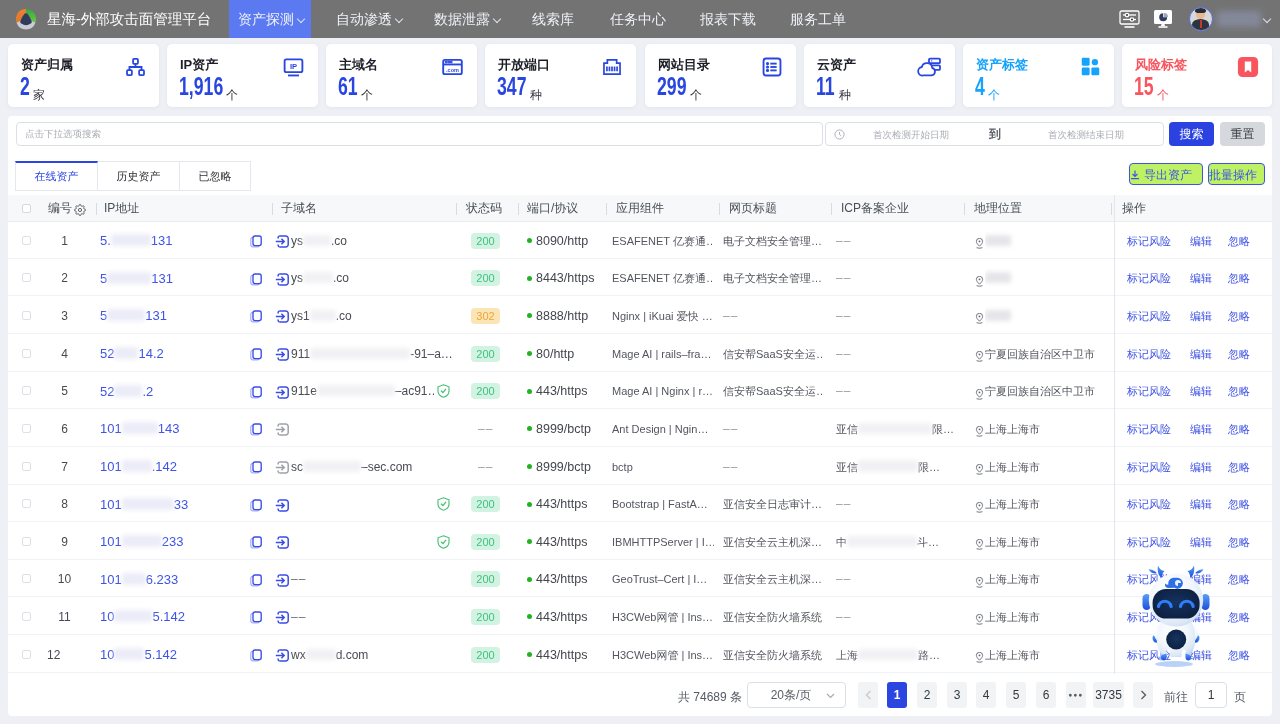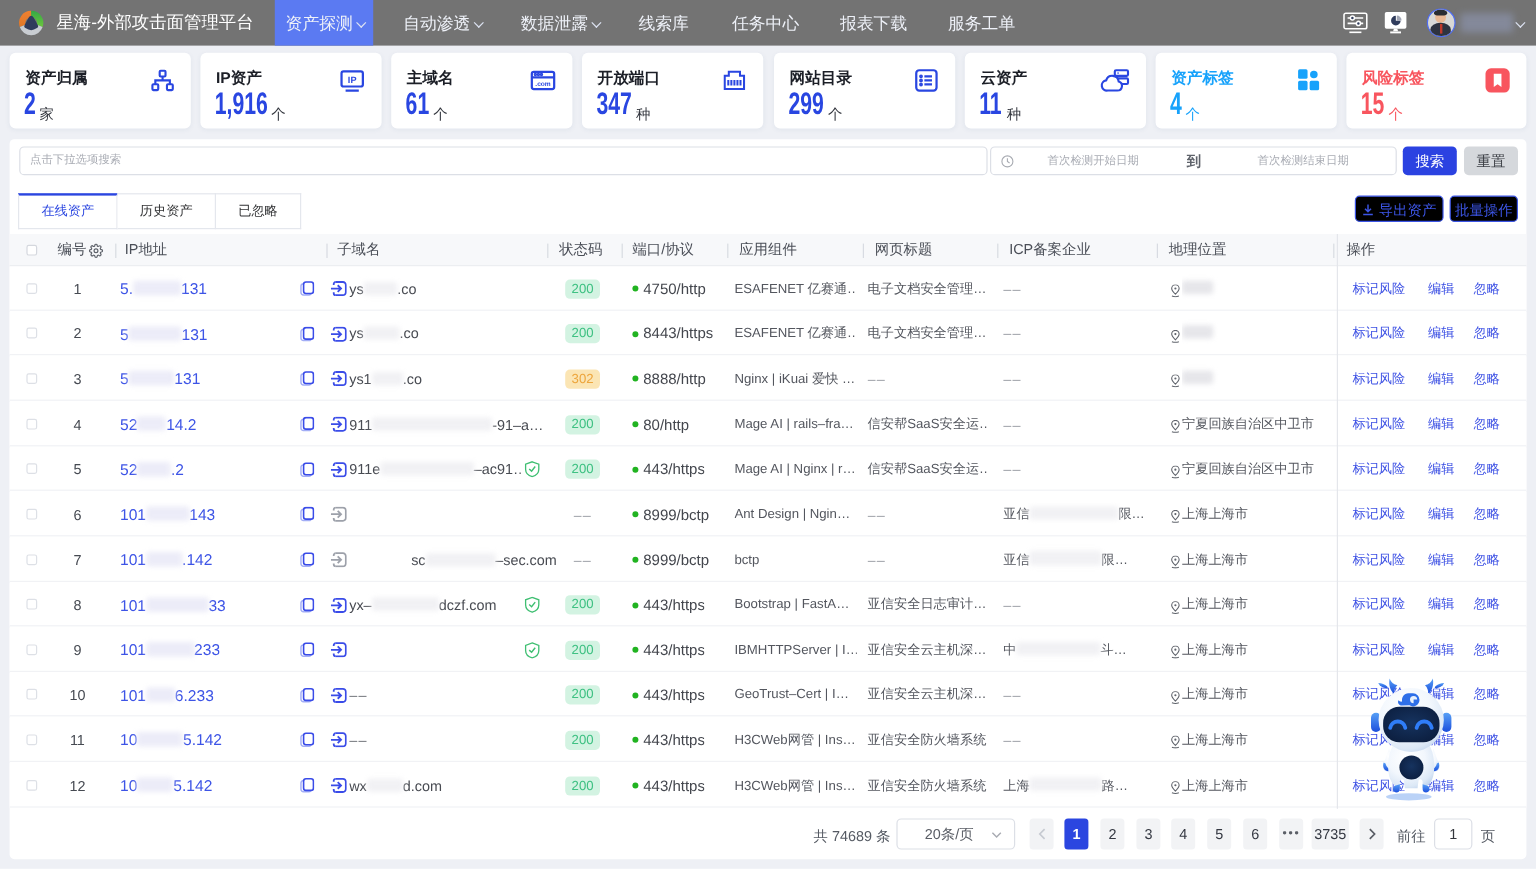--- a/index.html
+++ b/index.html
@@ -29,21 +29,21 @@
 
 .s-input { position:absolute; left:16px; top:122px; width:807px; height:24px; border:1px solid #dcdfe6; border-radius:4px; background:#fff; font-size:9.5px; color:#a9acb4; line-height:22px; padding-left:8px; }
 .d-input { position:absolute; left:825px; top:122px; width:339px; height:24px; border:1px solid #dcdfe6; border-radius:4px; background:#fff; }
 .btn-search { position:absolute; left:1169px; top:122px; width:45px; height:24px; background:#2b42e1; color:#fff; border-radius:4px; font-size:12px; text-align:center; line-height:24px; }
 .btn-reset { position:absolute; left:1220px; top:122px; width:45px; height:24px; background:#d5d8dc; color:#3b3e44; border-radius:4px; font-size:12px; text-align:center; line-height:24px; }
 
 
 .tab { position:absolute; top:161px; height:30px; background:#fff; border:1px solid #e4e7ed; border-left:none; font-size:11px; color:#303133; text-align:center; line-height:28px; }
 .tab.first { border-left:1px solid #e4e7ed; }
 .tab.on { color:#2b46e0; border-top:2px solid #2b46e0; line-height:26px; }
-.btn-out { position:absolute; top:163px; height:22px; border:1px solid #3c55e6; color:#3c55e6; background:#000000; border-radius:4px; font-size:12px; text-align:center; line-height:23px; }
+.btn-out { position:absolute; top:163px; height:22px; border:1px solid #3c55e6; color:#3c55e6; background:#bef264; border-radius:4px; font-size:12px; line-height:23px; }
 
 
 .thead { position:absolute; left:8px; top:195px; width:1264px; height:27px; background:#f7f8fa; border-bottom:1px solid #e9ebef; }
 .th { position:absolute; top:0; height:27px; line-height:27px; font-size:12px; color:#4a4e57; font-weight:500; }
 .vd { position:absolute; top:8px; width:1px; height:12px; background:#d8dbe2; }
 .row { position:absolute; left:8px; width:1264px; background:#fff; border-bottom:1px solid #f1f2f5; }
 .cell { position:absolute; top:0; height:37px; line-height:37px; font-size:11px; color:#53565e; white-space:nowrap; overflow:hidden; }
 .ip { color:#3d54e6; font-size:13px; }
 .num { color:#464a52; font-size:12px; }
 .badge { position:absolute; top:11px; width:29px; height:16px; border-radius:4px; font-size:11px; text-align:center; line-height:16px; }
@@ -256,21 +256,21 @@
         <rect x="3" y="1" width="8.2" height="9.6" rx="2" fill="#fff" stroke="#3a4ce8" stroke-width="1.35"></rect>
       </svg></span>
     <span class="abs" style="left:267px;top:12px;"><svg width="14" height="13" viewBox="0 0 14 13" fill="none" stroke="#3a4ce8" stroke-width="1.5">
         <path d="M4.8 1 H10.8 A2.4 2.4 0 0 1 13.2 3.4 V9.6 A2.4 2.4 0 0 1 10.8 12 H4.8"></path>
         <path d="M4.8 1 A1.7 1.7 0 0 0 3.1 2.7 V3.4 M4.8 12 A1.7 1.7 0 0 1 3.1 10.3 V9.6"></path>
         <path d="M0.8 6.5 H9.2 M6.4 3.7 L9.2 6.5 L6.4 9.3"></path>
       </svg></span>
     <span class="cell" style="left:283px;width:173px;color:#484b52;font-size:12px;line-height:38px;">ys<span style="display:inline-block;width:28px;height:11px;background:#f1f1f4;border-radius:2px;filter:blur(2px);vertical-align:-1px;position:relative;top:0px;"></span>.co</span>
     <span class="badge b-g" style="left:463px;top:11px;">200</span>
     <span class="dot" style="left:519px;top:16px;"></span>
-    <span class="cell" style="left:528px;color:#43464d;font-size:12.5px;line-height:38px;">4750/http</span>
+    <span class="cell" style="left:528px;color:#43464d;font-size:12.5px;line-height:38px;">8090/http</span>
     <span class="cell" style="left:604px;width:102px;line-height:38px;">ESAFENET 亿赛通…</span>
     <span class="cell" style="left:715px;width:100px;line-height:38px;">电子文档安全管理…</span>
     <span class="cell" style="left:828px;width:122px;line-height:38px;"><span class="dash">––</span></span>
     <span class="abs" style="left:967px;top:13px;"><svg width="9" height="11" viewBox="0 0 9 11" fill="none" stroke="#60646c" stroke-width="0.9">
         <path d="M4.5 8.2 C2.6 6.3 1.4 4.9 1.4 3.4 a3.1 3.1 0 0 1 6.2 0 c0 1.5 -1.2 2.9 -3.1 4.8 Z"></path>
         <circle cx="4.5" cy="3.4" r="0.9" fill="#60646c" stroke="none"></circle>
         <path d="M1.6 9.7 a4.3 1.8 0 0 0 5.8 0"></path>
       </svg></span>
     <span class="cell" style="left:977px;width:128px;line-height:38px;"><span style="display:inline-block;width:26px;height:11px;background:#e6e6ea;border-radius:2px;filter:blur(2px);vertical-align:-1px;position:relative;top:0px;"></span></span>
     <span class="cell ops" style="left:1119px;line-height:38px;">标记风险</span>
@@ -436,21 +436,21 @@
     <span class="cell ip" style="left:92px;line-height:38px;">101<span style="display:inline-block;width:30px;height:12px;background:#ececf8;border-radius:2px;filter:blur(2px);vertical-align:-1px;"></span>.142</span>
     <span class="abs" style="left:242px;top:12px;"><svg width="12" height="13" viewBox="0 0 12 13" fill="none">
         <rect x="0.8" y="2.4" width="8.6" height="9.4" rx="2" stroke="#a3aef6" stroke-width="1.2"></rect>
         <rect x="3" y="1" width="8.2" height="9.6" rx="2" fill="#fff" stroke="#3a4ce8" stroke-width="1.35"></rect>
       </svg></span>
     <span class="abs" style="left:267px;top:12px;"><svg width="14" height="13" viewBox="0 0 14 13" fill="none" stroke="#9da1aa" stroke-width="1.5">
         <path d="M4.8 1 H10.8 A2.4 2.4 0 0 1 13.2 3.4 V9.6 A2.4 2.4 0 0 1 10.8 12 H4.8"></path>
         <path d="M4.8 1 A1.7 1.7 0 0 0 3.1 2.7 V3.4 M4.8 12 A1.7 1.7 0 0 1 3.1 10.3 V9.6"></path>
         <path d="M0.8 6.5 H9.2 M6.4 3.7 L9.2 6.5 L6.4 9.3"></path>
       </svg></span>
-    <span class="cell" style="left:283px;width:173px;color:#484b52;font-size:12px;line-height:38px;text-align:right;">sc<span style="display:inline-block;width:58px;height:11px;background:#f1f1f4;border-radius:2px;filter:blur(2px);vertical-align:-1px;position:relative;top:0px;"></span>–sec.com</span>
+    <span class="cell" style="left:283px;width:173px;color:#484b52;font-size:12px;line-height:38px;">sc<span style="display:inline-block;width:58px;height:11px;background:#f1f1f4;border-radius:2px;filter:blur(2px);vertical-align:-1px;position:relative;top:0px;"></span>–sec.com</span>
     <span class="cell dash" style="left:470px;line-height:38px;">––</span>
     <span class="dot" style="left:519px;top:16px;"></span>
     <span class="cell" style="left:528px;color:#43464d;font-size:12.5px;line-height:38px;">8999/bctp</span>
     <span class="cell" style="left:604px;width:102px;line-height:38px;">bctp</span>
     <span class="cell" style="left:715px;width:100px;line-height:38px;"><span class="dash">––</span></span>
     <span class="cell" style="left:828px;width:122px;line-height:38px;">亚信<span style="display:inline-block;width:60px;height:12px;background:#f1f1f4;border-radius:2px;filter:blur(2px);vertical-align:-1px;position:relative;top:0px;"></span>限…</span>
     <span class="abs" style="left:967px;top:13px;"><svg width="9" height="11" viewBox="0 0 9 11" fill="none" stroke="#60646c" stroke-width="0.9">
         <path d="M4.5 8.2 C2.6 6.3 1.4 4.9 1.4 3.4 a3.1 3.1 0 0 1 6.2 0 c0 1.5 -1.2 2.9 -3.1 4.8 Z"></path>
         <circle cx="4.5" cy="3.4" r="0.9" fill="#60646c" stroke="none"></circle>
         <path d="M1.6 9.7 a4.3 1.8 0 0 0 5.8 0"></path>
@@ -466,21 +466,20 @@
     <span class="cell ip" style="left:92px;line-height:37px;">101<span style="display:inline-block;width:52px;height:12px;background:#ececf8;border-radius:2px;filter:blur(2px);vertical-align:-1px;"></span>33</span>
     <span class="abs" style="left:242px;top:12px;"><svg width="12" height="13" viewBox="0 0 12 13" fill="none">
         <rect x="0.8" y="2.4" width="8.6" height="9.4" rx="2" stroke="#a3aef6" stroke-width="1.2"></rect>
         <rect x="3" y="1" width="8.2" height="9.6" rx="2" fill="#fff" stroke="#3a4ce8" stroke-width="1.35"></rect>
       </svg></span>
     <span class="abs" style="left:267px;top:12px;"><svg width="14" height="13" viewBox="0 0 14 13" fill="none" stroke="#3a4ce8" stroke-width="1.5">
         <path d="M4.8 1 H10.8 A2.4 2.4 0 0 1 13.2 3.4 V9.6 A2.4 2.4 0 0 1 10.8 12 H4.8"></path>
         <path d="M4.8 1 A1.7 1.7 0 0 0 3.1 2.7 V3.4 M4.8 12 A1.7 1.7 0 0 1 3.1 10.3 V9.6"></path>
         <path d="M0.8 6.5 H9.2 M6.4 3.7 L9.2 6.5 L6.4 9.3"></path>
       </svg></span>
-    <span class="cell" style="left:283px;width:143px;color:#484b52;font-size:12px;line-height:37px;">yx–<span style="display:inline-block;width:56px;height:11px;background:#f1f1f4;border-radius:2px;filter:blur(2px);vertical-align:-1px;position:relative;top:0px;"></span>dczf.com</span>
     <span class="abs" style="left:429px;top:11px;"><svg width="13" height="14" viewBox="0 0 13 14" fill="none" stroke="#3fbf72" stroke-width="1.1">
         <path d="M6.5 0.8 L12 2.8 V7 c0 3.2 -2.4 5.3 -5.5 6.2 C3.4 12.3 1 10.2 1 7 V2.8 Z"></path>
         <path d="M4 6.8 L6 8.6 L9 4.8" stroke-width="1.2"></path>
       </svg></span>
     <span class="badge b-g" style="left:463px;top:10px;">200</span>
     <span class="dot" style="left:519px;top:16px;"></span>
     <span class="cell" style="left:528px;color:#43464d;font-size:12.5px;line-height:37px;">443/https</span>
     <span class="cell" style="left:604px;width:102px;line-height:37px;">Bootstrap | FastA…</span>
     <span class="cell" style="left:715px;width:100px;line-height:37px;">亚信安全日志审计…</span>
     <span class="cell" style="left:828px;width:122px;line-height:37px;"><span class="dash">––</span></span>
@@ -582,21 +581,21 @@
         <circle cx="4.5" cy="3.4" r="0.9" fill="#60646c" stroke="none"></circle>
         <path d="M1.6 9.7 a4.3 1.8 0 0 0 5.8 0"></path>
       </svg></span>
     <span class="cell" style="left:977px;width:128px;line-height:38px;">上海上海市</span>
     <span class="cell ops" style="left:1119px;line-height:38px;">标记风险</span>
     <span class="cell ops" style="left:1182px;line-height:38px;">编辑</span>
     <span class="cell ops" style="left:1220px;line-height:38px;">忽略</span>
   </div>
 <div class="row" style="top:636px;height:37px;">
     <span style="position:absolute;left:14px;top:14px;width:9px;height:9px;border:1.2px solid #dde0e6;border-radius:2px;background:#fff;"></span>
-    <span class="cell num" style="left:39px;width:35px;text-align:center;line-height:38px;">12</span>
+    <span class="cell num" style="left:39px;width:35px;text-align:left;line-height:38px;">12</span>
     <span class="cell ip" style="left:92px;line-height:38px;">10<span style="display:inline-block;width:30px;height:12px;background:#ececf8;border-radius:2px;filter:blur(2px);vertical-align:-1px;"></span>5.142</span>
     <span class="abs" style="left:242px;top:12px;"><svg width="12" height="13" viewBox="0 0 12 13" fill="none">
         <rect x="0.8" y="2.4" width="8.6" height="9.4" rx="2" stroke="#a3aef6" stroke-width="1.2"></rect>
         <rect x="3" y="1" width="8.2" height="9.6" rx="2" fill="#fff" stroke="#3a4ce8" stroke-width="1.35"></rect>
       </svg></span>
     <span class="abs" style="left:267px;top:12px;"><svg width="14" height="13" viewBox="0 0 14 13" fill="none" stroke="#3a4ce8" stroke-width="1.5">
         <path d="M4.8 1 H10.8 A2.4 2.4 0 0 1 13.2 3.4 V9.6 A2.4 2.4 0 0 1 10.8 12 H4.8"></path>
         <path d="M4.8 1 A1.7 1.7 0 0 0 3.1 2.7 V3.4 M4.8 12 A1.7 1.7 0 0 1 3.1 10.3 V9.6"></path>
         <path d="M0.8 6.5 H9.2 M6.4 3.7 L9.2 6.5 L6.4 9.3"></path>
       </svg></span>

